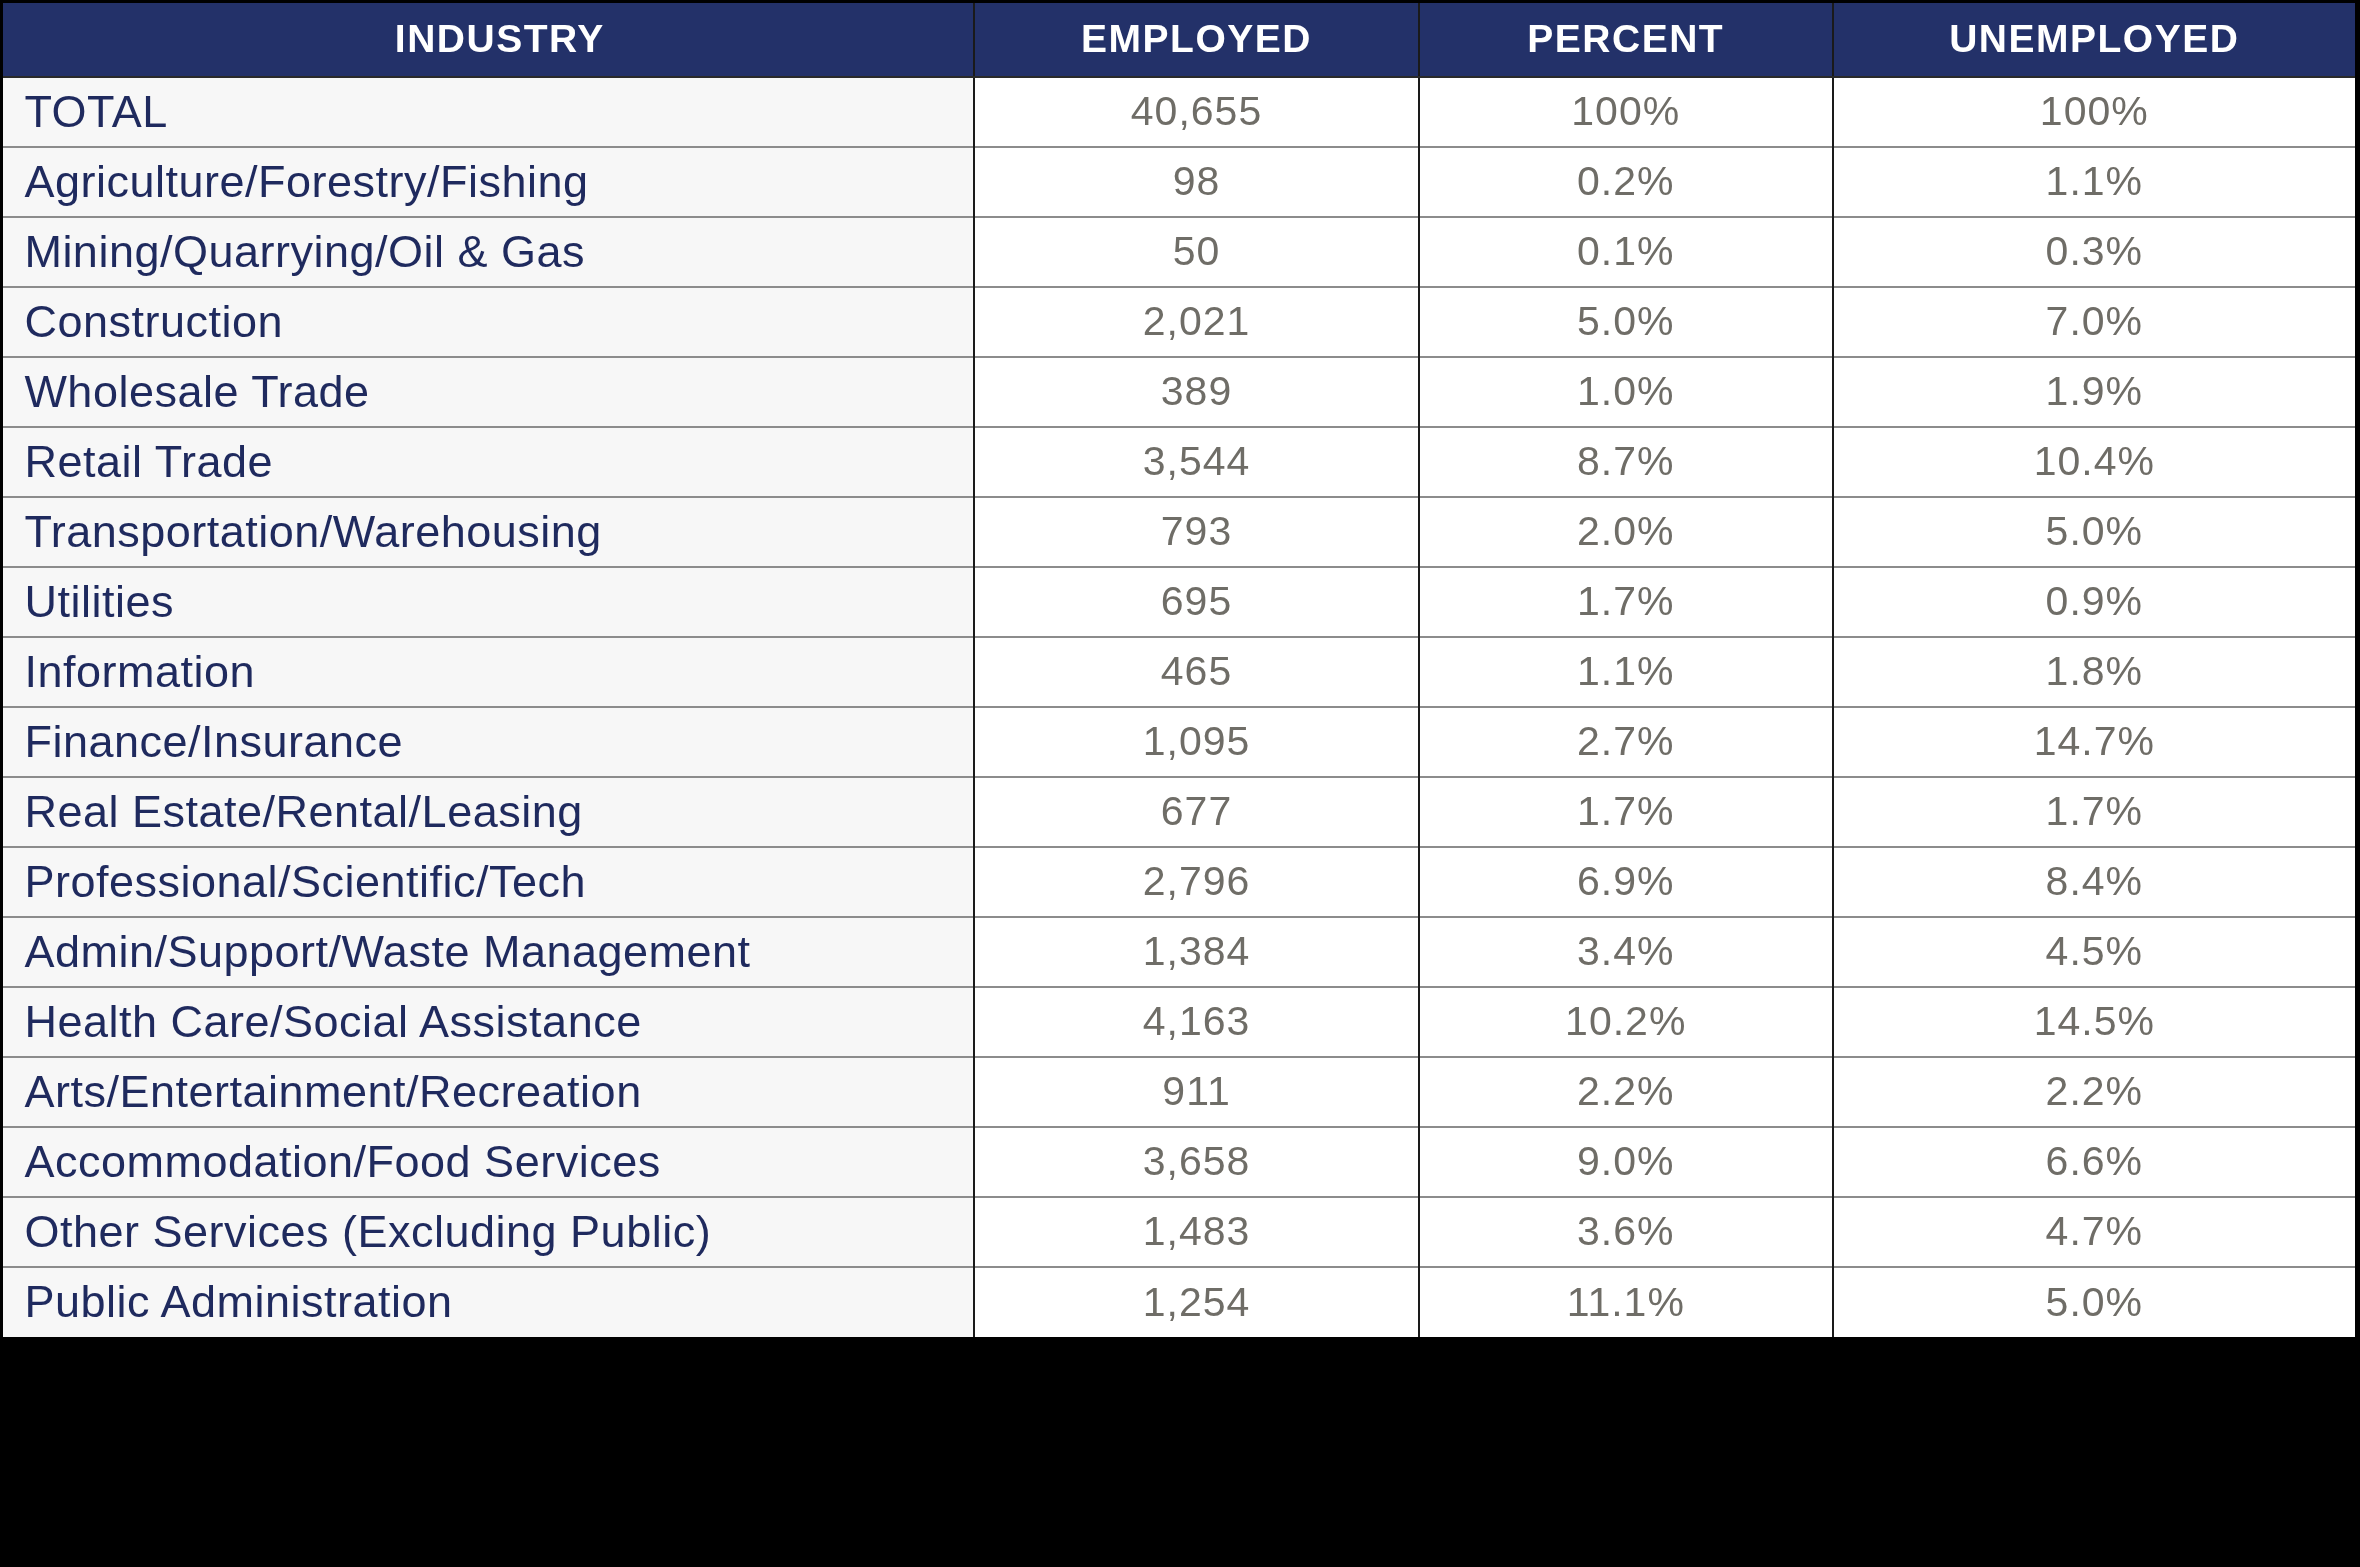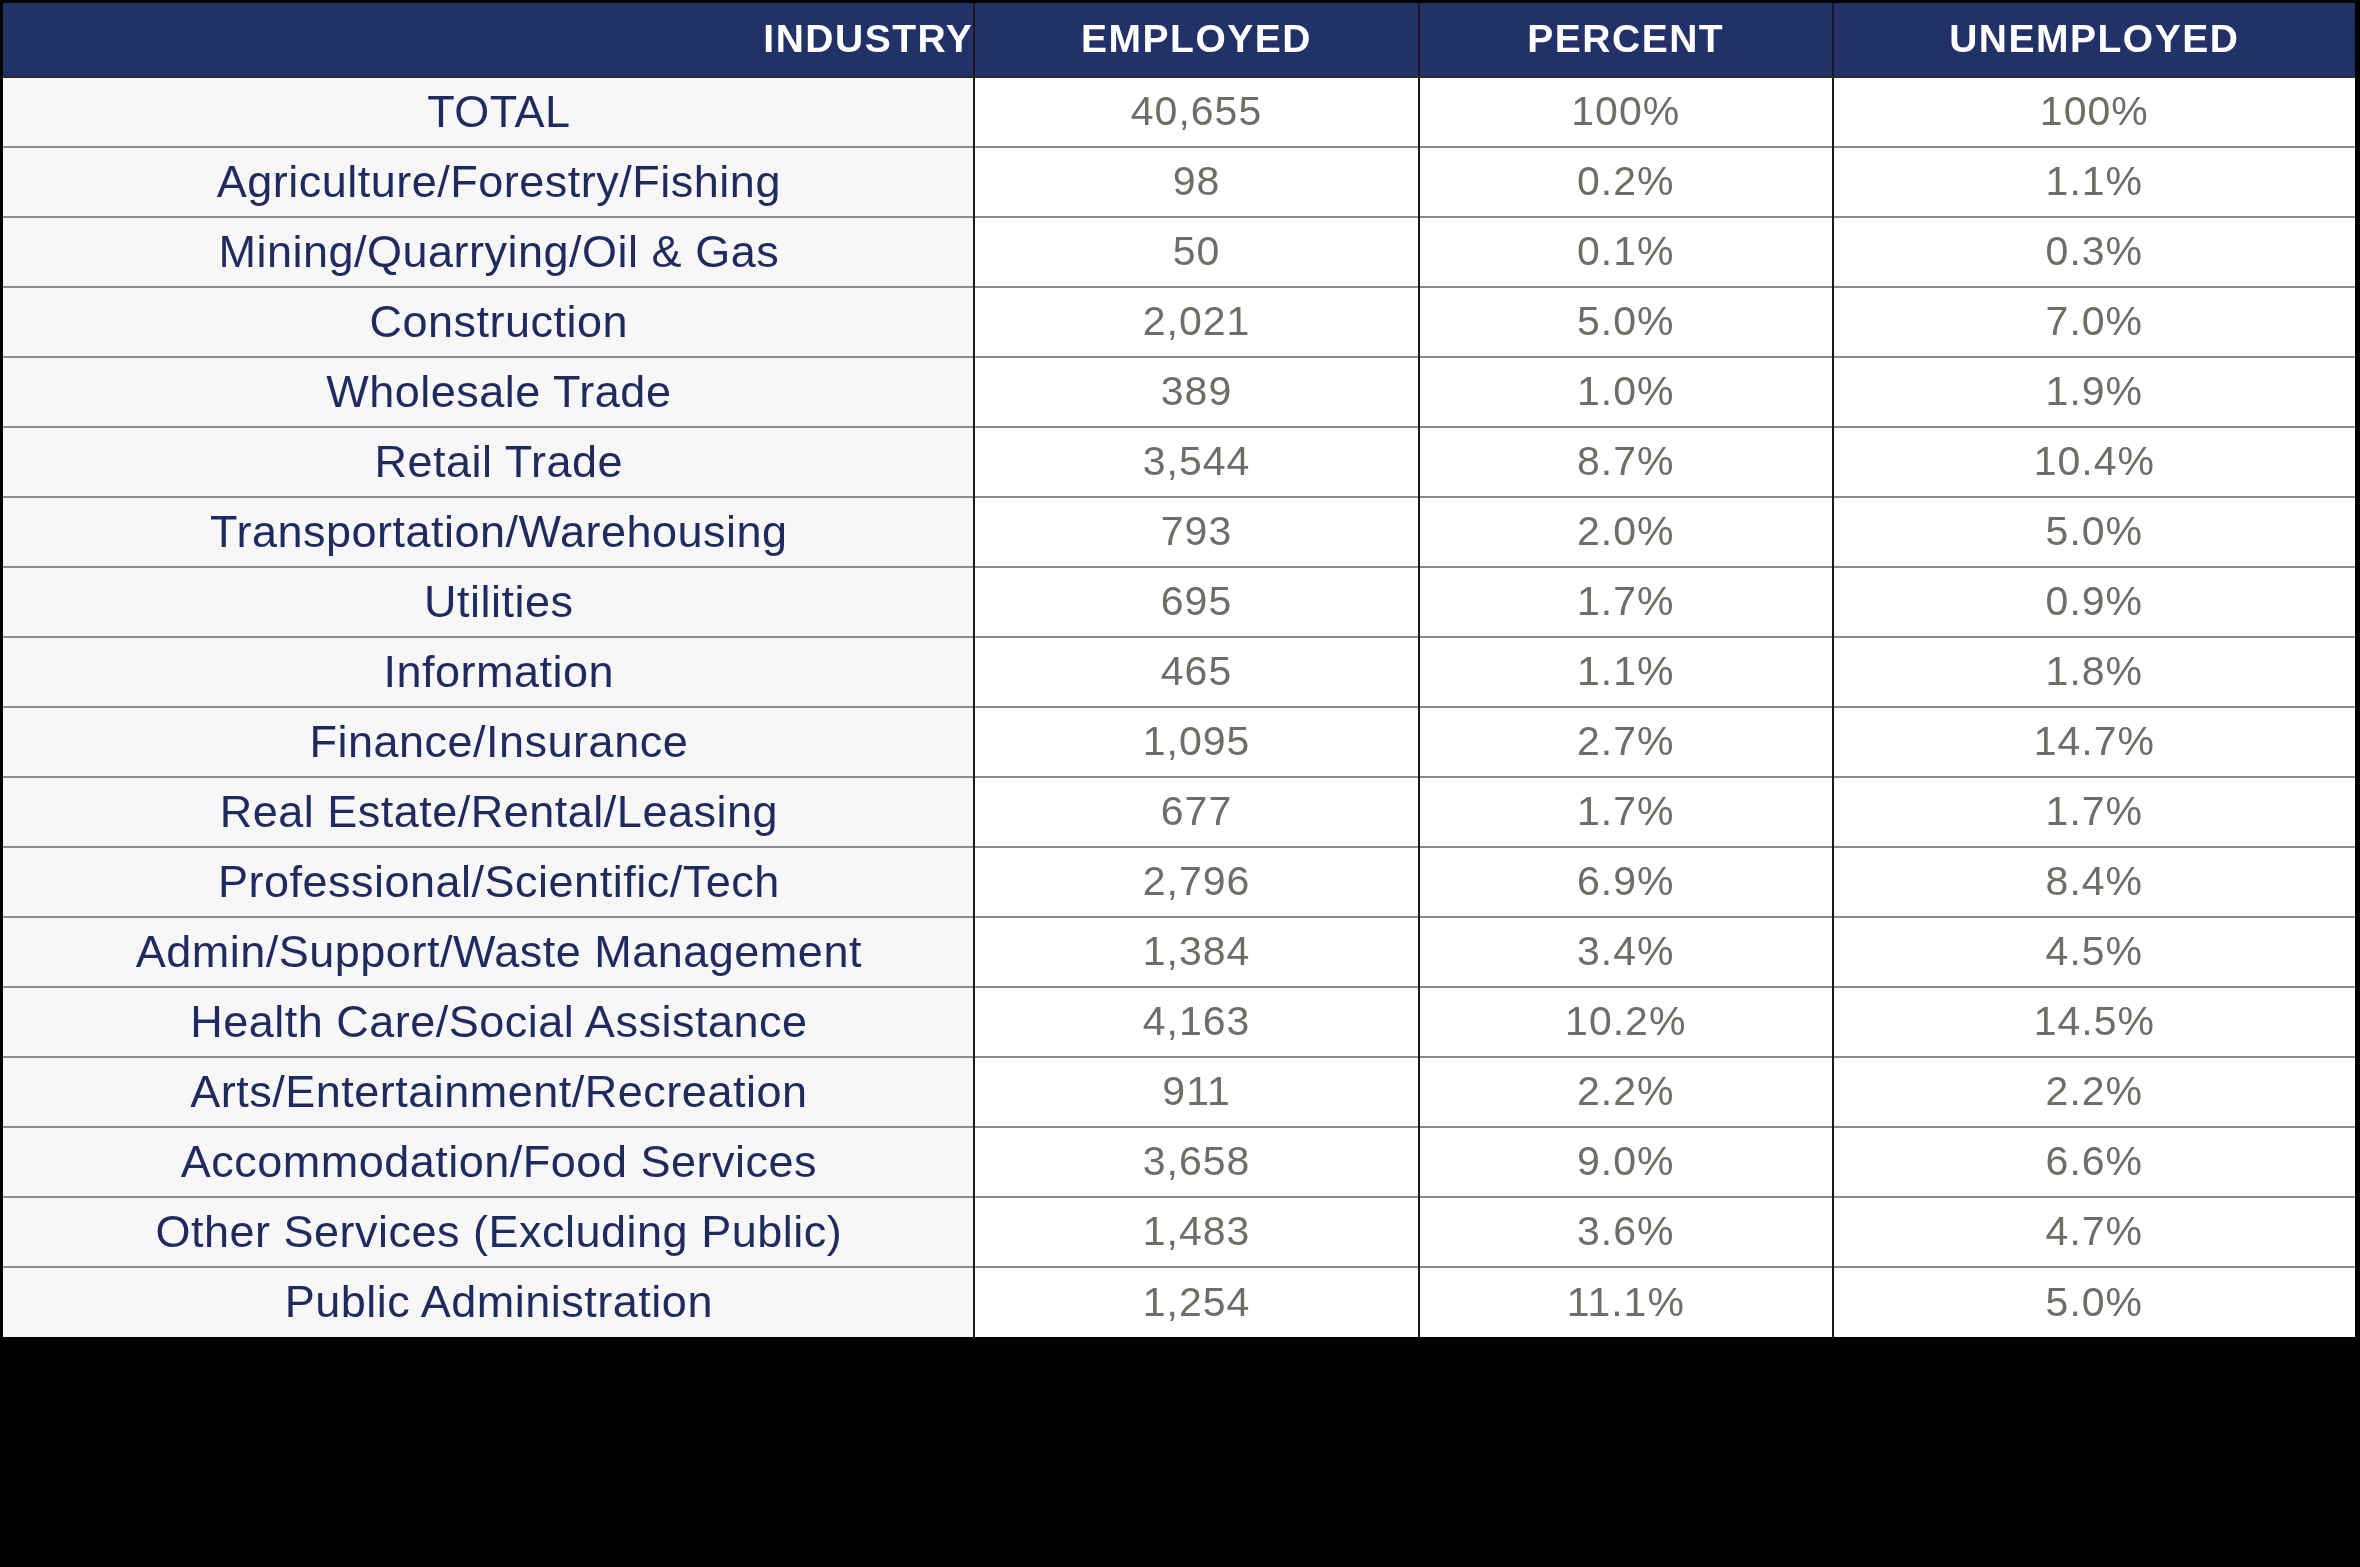--- a/index.html
+++ b/index.html
@@ -43,34 +43,34 @@
   thead tr { height: 74px; }
   thead th {
     background: var(--header-bg);
     color: var(--header-text);
     font-size: 39px;
     font-weight: 700;
     letter-spacing: 1.5px;
     vertical-align: middle;
     border-bottom: 2.9px solid var(--header-divider);
   }
-  thead th.industry { text-align: right; padding-left: 23.4px; }
+  thead th.industry { text-align: center; padding-left: 23.4px; }
   
   tbody tr { height: 70px; }
   tbody tr + tr td { border-top: 2px solid var(--row-border); }
   tbody td {
     vertical-align: middle;
     background: var(--cell-bg);
   }
   td.industry {
     background: var(--industry-col-bg);
     color: var(--industry-text);
     font-size: 45px;
     font-weight: 500;
-    text-align: center;
+    text-align: left;
     padding-left: 21.5px;
     letter-spacing: 0.5px;
     white-space: nowrap;
   }
   td.val {
     color: var(--value-text);
     font-size: 41px;
     font-weight: 300;
     text-align: center;
     letter-spacing: 1px;

